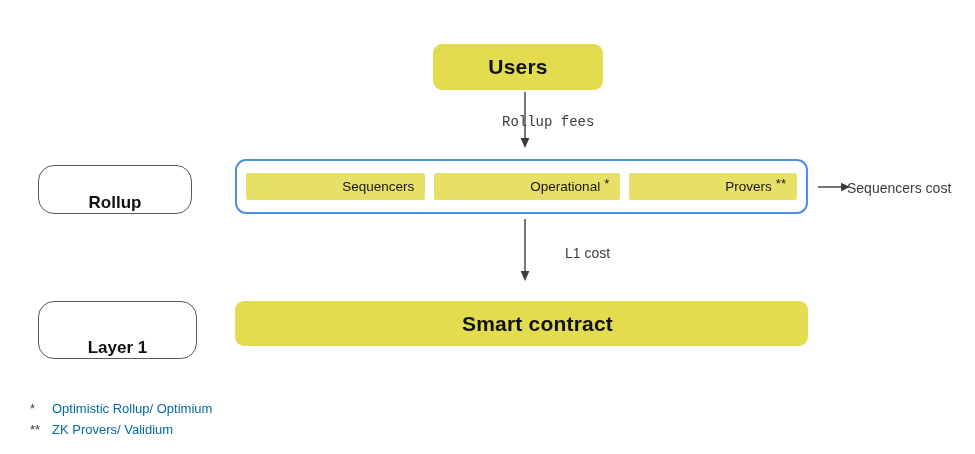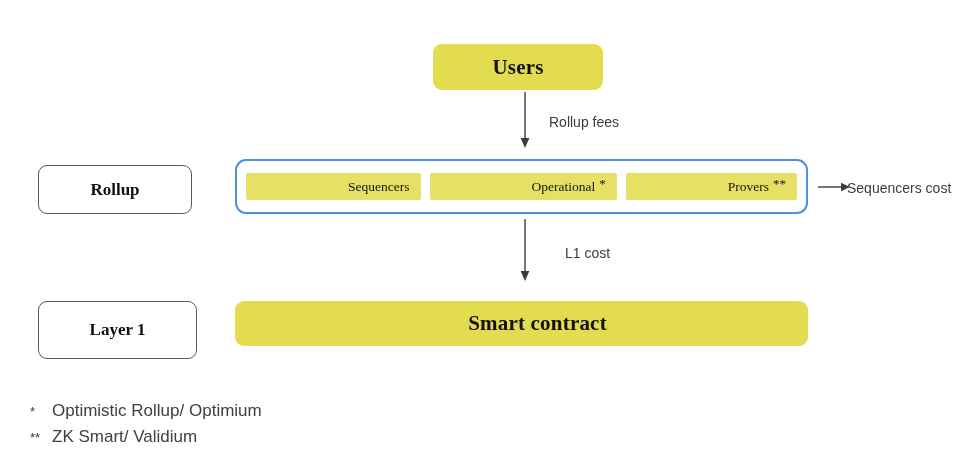--- a/index.html
+++ b/index.html
@@ -20,21 +20,20 @@
     overflow: hidden;
   }
 
   
   .node {
     position: absolute;
     box-sizing: border-box;
     display: flex;
     align-items: center;
     justify-content: center;
-    font-family: Liberation Serif, serif;
   }
 
   
   .block-yellow {
     background: #e4dc4f;
     border-radius: 9px;
     color: #111111;
     font-weight: bold;
     letter-spacing: 0.2px;
   }
@@ -51,24 +50,25 @@
     width: 573px;
     height: 45px;
     font-size: 21px;
     padding-left: 32px;
   }
 
   
   .layer-label {
     background: #ffffff;
     border: 1.6px solid #5a5a5a;
-    border-radius: 9px;
+    border-radius: 16px;
     color: #111111;
     font-weight: bold;
     font-size: 17px;
+    align-items: flex-end;
   }
   #rollup-label {
     left: 38px;
     top: 165px;
     width: 154px;
     height: 49px;
   }
   #layer1-label {
     left: 38px;
     top: 301px;
@@ -130,21 +130,21 @@
   #arrow-rollup-fees { left: 518px; top: 92px; width: 14px; height: 56px; }
   #arrow-l1-cost     { left: 518px; top: 219px; width: 14px; height: 62px; }
   #arrow-op-cost     { left: 818px; top: 180px; width: 32px; height: 14px; }
 
   .arrow-label {
     position: absolute;
     color: #3c3c3c;
     font-size: 14px;
     white-space: nowrap;
   }
-  #label-rollup-fees { left: 549px; top: 114px; }
+  #label-rollup-fees { left: 502px; top: 114px; font-family: Liberation Mono, monospace; }
   #label-l1-cost     { left: 530px; top: 245px; margin-left: 35px; }
   #label-op-cost     { left: 847px; top: 180px; }
 
   
   #footnotes {
     position: absolute;
     left: 30px;
     top: 401px;
     width: 420px;
   }
@@ -154,22 +154,22 @@
     margin-bottom: 6px;
   }
   .footnote-mark {
     width: 22px;
     flex: 0 0 22px;
     color: #3c3c3c;
     font-size: 13px;
     line-height: 1;
   }
   .footnote-text {
-    color: #404040;
-    font-size: 17px;
+    color: #0369a1;
+    font-size: 13px;
     white-space: nowrap;
   }
 </style>
 </head>
 <body>
 
 <div id="canvas">
 
   <div class="node block-yellow" id="users-box">
     <span>Users</span>
@@ -224,17 +224,17 @@
     <span>Smart contract</span>
   </div>
 
   <div id="footnotes">
     <div class="footnote-row">
       <span class="footnote-mark">*</span>
       <span class="footnote-text">Optimistic Rollup/ Optimium</span>
     </div>
     <div class="footnote-row">
       <span class="footnote-mark">**</span>
-      <span class="footnote-text">ZK Smart/ Validium</span>
+      <span class="footnote-text">ZK Provers/ Validium</span>
     </div>
   </div>
 
 </div>
 
 </body></html>

